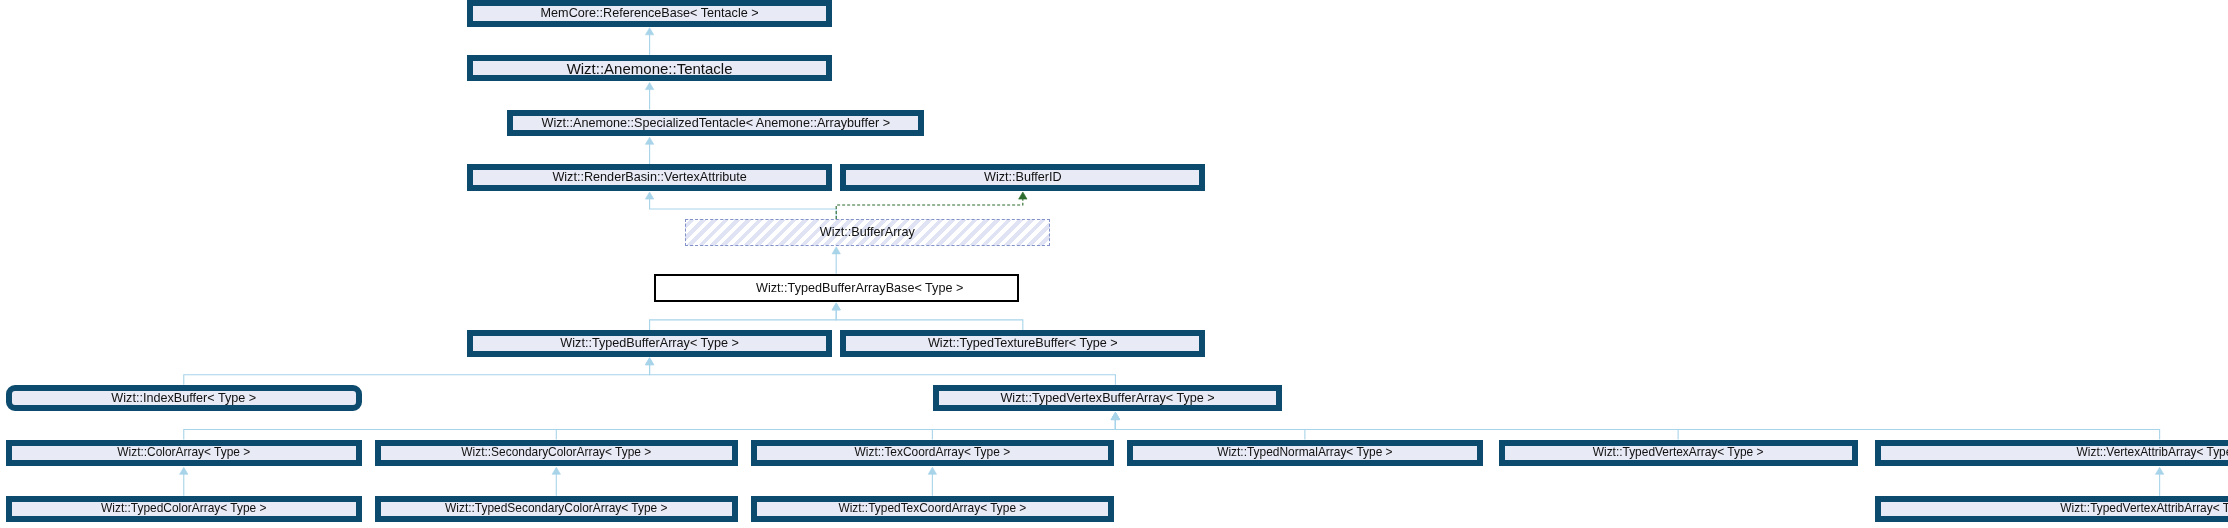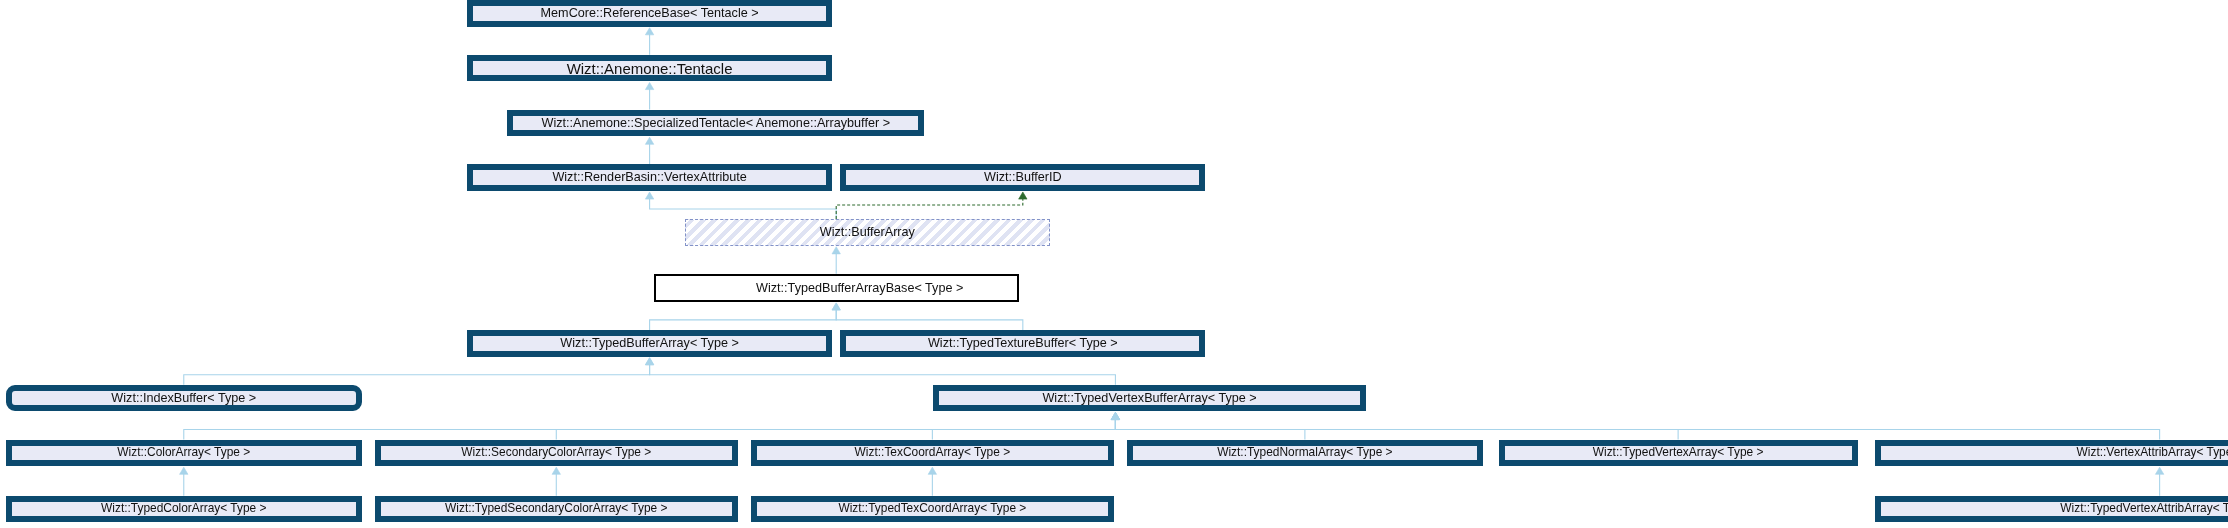--- a/index.html
+++ b/index.html
@@ -134,21 +134,21 @@
       </div>
       <div class="node" style="left: 467.253px; top: 330px; width: 364.685px; height: 26.6809px;">
         <span class="label" style="font-size: 12.6383px;">Wizt::TypedBufferArray&lt; Type &gt;</span>
       </div>
       <div class="node" style="left: 840.486px; top: 330px; width: 364.685px; height: 26.6809px;">
         <span class="label" style="font-size: 12.6383px;">Wizt::TypedTextureBuffer&lt; Type &gt;</span>
       </div>
       <div class="node" style="left: 5.69821px; top: 384.766px; width: 356.138px; height: 26.6809px; border-radius: 9px;">
         <span class="label" style="font-size: 12.6383px;">Wizt::IndexBuffer&lt; Type &gt;</span>
       </div>
-      <div class="node" style="left: 933.082px; top: 384.766px; width: 433px; height: 26.6809px; justify-content: center;">
+      <div class="node" style="left: 933.082px; top: 384.766px; width: 349px; height: 26.6809px; justify-content: center;">
         <span class="label" style="font-size: 12.6383px;">Wizt::TypedVertexBufferArray&lt; Type &gt;</span>
       </div>
       <div class="node" style="left: 5.69821px; top: 439.532px; width: 356.138px; height: 26.6809px;">
         <span class="label" style="font-size: 11.9362px;">Wizt::ColorArray&lt; Type &gt;</span>
       </div>
       <div class="node" style="left: 374.657px; top: 439.532px; width: 363.261px; height: 26.6809px;">
         <span class="label" style="font-size: 11.9362px;">Wizt::SecondaryColorArray&lt; Type &gt;</span>
       </div>
       <div class="node" style="left: 750.739px; top: 439.532px; width: 363.261px; height: 26.6809px;">
         <span class="label" style="font-size: 11.9362px;">Wizt::TexCoordArray&lt; Type &gt;</span>

